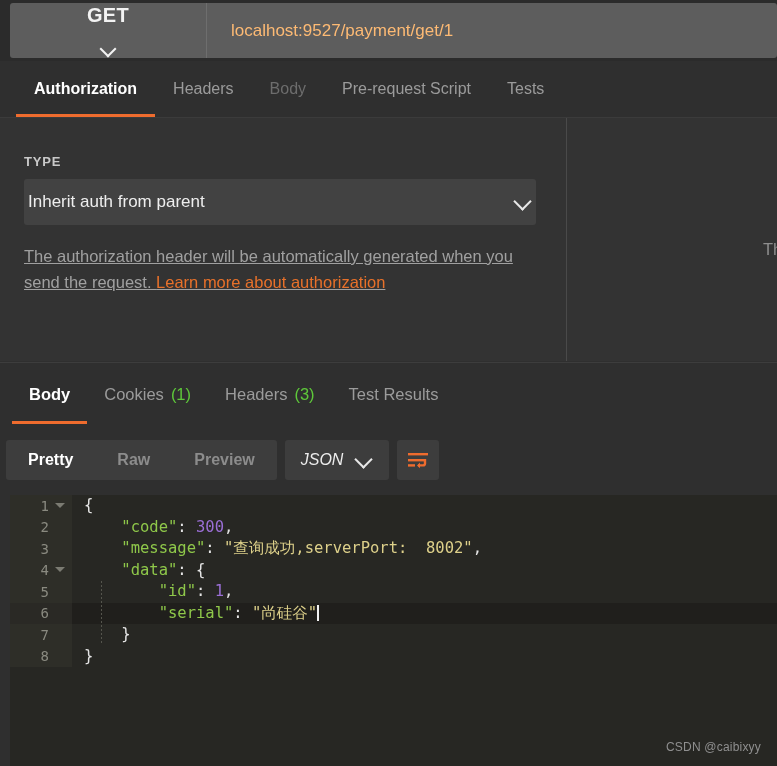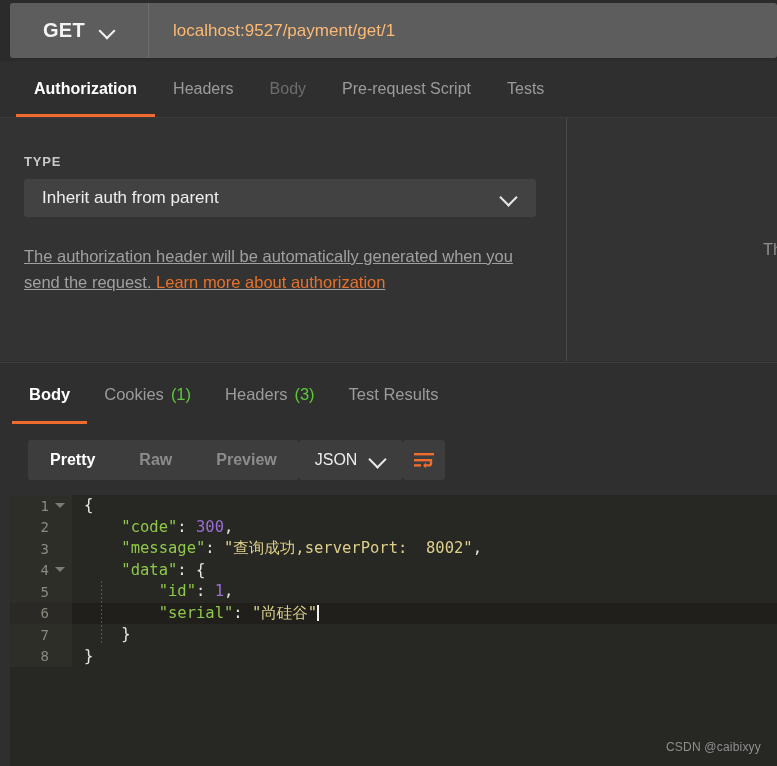--- a/index.html
+++ b/index.html
@@ -15,22 +15,22 @@
   .urlbar {
     position: absolute; left: 0; top: 0; width: 777px; height: 61px;
     background: #2b2b2b;
   }
   .urlbar-inner {
     position: absolute; left: 10px; top: 3px; width: 767px; height: 55px;
     background: #5d5d5d; border-radius: 3px;
     display: flex; align-items: stretch;
   }
   .method-btn {
-    width: 139px; display: flex; align-items: center; justify-content: center;
-    gap: 14px; border-right: 1px solid #6e6e6e; cursor: pointer;
+    width: 197px; display: flex; align-items: center; justify-content: center;
+    gap: 14px; border-right: 1px solid #6e6e6e; cursor: pointer; flex-direction: column;
   }
   .method-label { color: #f3f3f3; font-size: 20px; font-weight: bold; letter-spacing: .3px; }
   .chev { display: inline-block; width: 16px; height: 16px; position: relative; }
   .chev::before {
     content: ""; position: absolute; left: 2px; top: 2px;
     width: 10px; height: 10px;
     border-right: 2.4px solid #f3f3f3; border-bottom: 2.4px solid #f3f3f3;
     transform: rotate(45deg);
   }
   .url-input {
@@ -61,23 +61,23 @@
     background: #333333; border-top: 1px solid #3b3b3b;
     display: flex;
   }
   .auth-left { width: 567px; height: 100%; border-right: 1px solid #4a4a4a; position: relative; }
   .auth-right { flex: 1; height: 100%; position: relative; overflow: hidden; }
   .type-label {
     position: absolute; left: 24px; top: 36px;
     color: #c9c9c9; font-size: 13px; font-weight: bold; letter-spacing: .8px;
   }
   .type-select {
-    position: absolute; left: 24px; top: 61px; width: 512px; height: 38px;
+    position: absolute; left: 24px; top: 61px; width: 512px; height: 46px;
     background: #424242; border-radius: 3px; display: flex; align-items: center;
-    padding: 0 18px; cursor: pointer;
+    padding: 0 4px; cursor: pointer;
   }
   .type-select-val { flex: 1; color: #eeeeee; font-size: 17px; }
   .chev-sm { display: inline-block; width: 18px; height: 14px; position: relative; }
   .chev-sm::before {
     content: ""; position: absolute; left: 2px; top: 0px;
     width: 11px; height: 11px;
     border-right: 2.6px solid #e8e8e8; border-bottom: 2.6px solid #e8e8e8;
     transform: rotate(45deg);
   }
   .auth-note {
@@ -103,34 +103,34 @@
   .rtab.active { color: #ffffff; font-weight: bold; }
   .rtab .cnt { color: #5ec83a; margin-left: 7px; }
   .rtab.active::after {
     content: ""; position: absolute; left: 0; right: 0; bottom: 0;
     height: 3px; background: #ef6c2e;
   }
 
   
   .viewbar {
     position: absolute; left: 0; top: 424px; width: 777px; height: 71px;
-    background: #2f2f2f; display: flex; align-items: center; padding-left: 28px; gap: 0;
+    background: #2f2f2f; display: flex; align-items: center; padding-left: 6px; gap: 8px;
   }
   .seg {
     height: 40px; background: #3d3d3d; border-radius: 3px;
     display: flex; align-items: center;
   }
   .seg-item {
     padding: 0 22px; height: 40px; display: flex; align-items: center;
     color: #8c8c8c; font-size: 16px; cursor: pointer; font-weight: bold;
   }
   .seg-item.active { color: #ffffff; font-weight: bold; }
   .fmt-select {
     height: 40px; background: #3d3d3d; border-radius: 3px;
-    display: flex; align-items: center; gap: 12px; padding: 0 16px; cursor: pointer;
+    display: flex; align-items: center; gap: 12px; padding: 0 16px; cursor: pointer; font-style: italic;
   }
   .fmt-select .lbl { color: #ededed; font-size: 16px; }
   .wrap-btn {
     width: 42px; height: 40px; background: #3d3d3d; border-radius: 3px;
     display: flex; align-items: center; justify-content: center; cursor: pointer;
   }
 
   
   .code-area {
     position: absolute; left: 10px; top: 495px; width: 767px; height: 271px;

